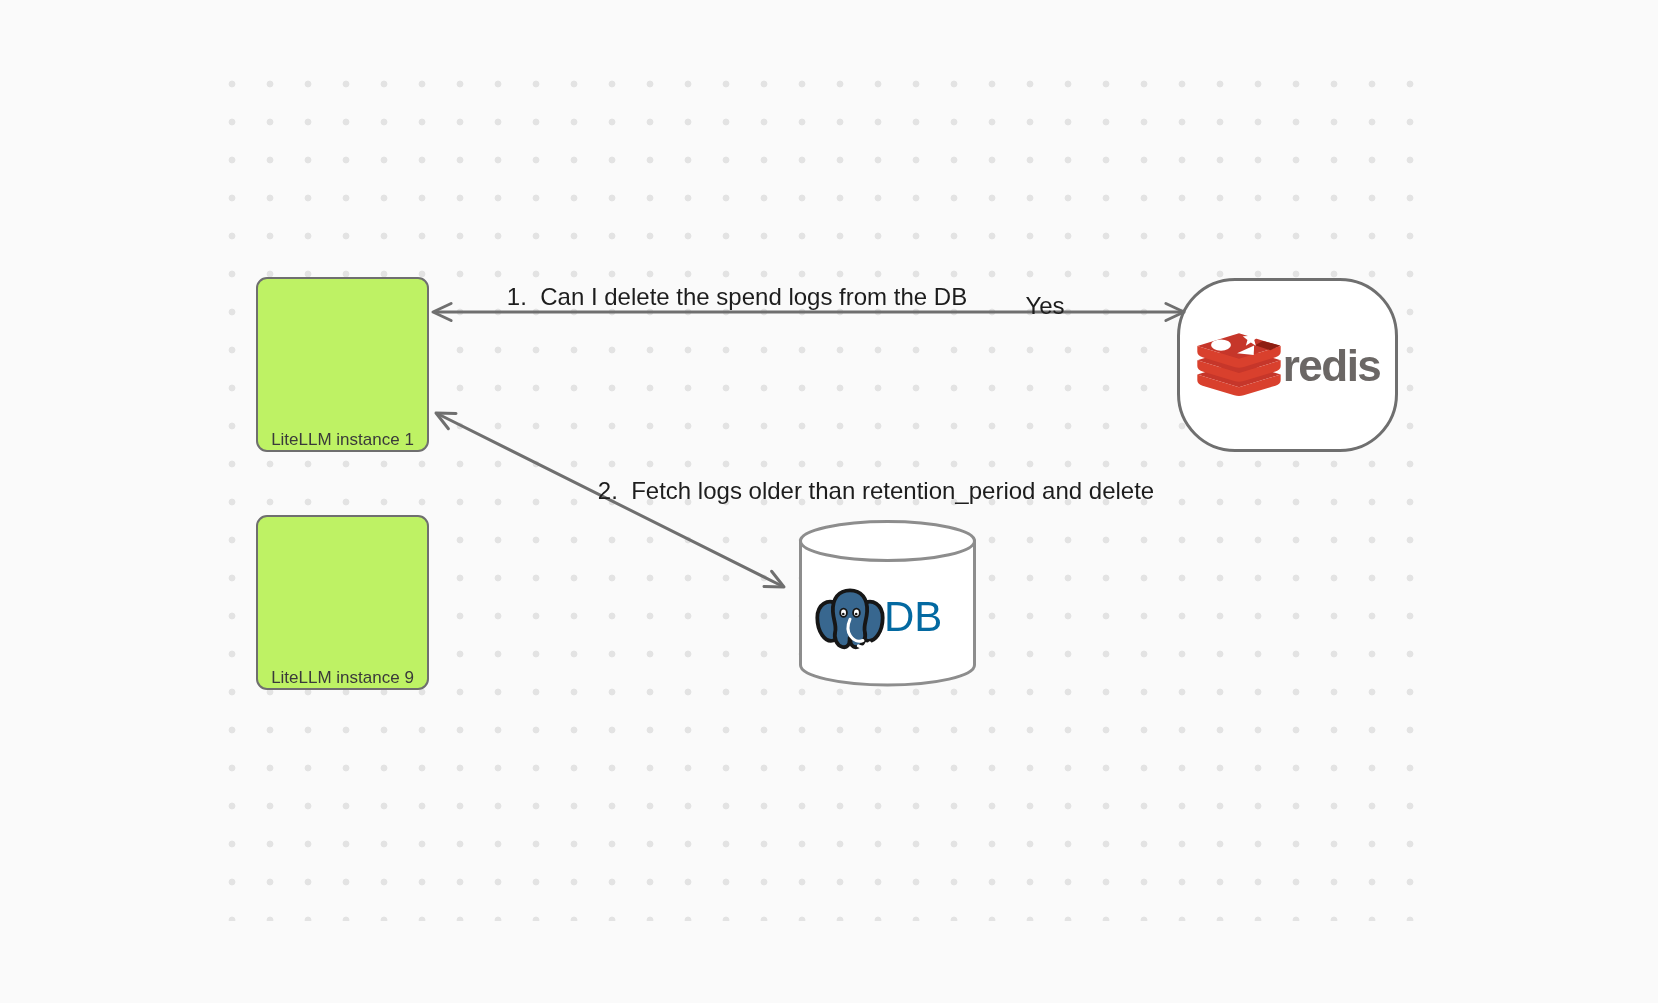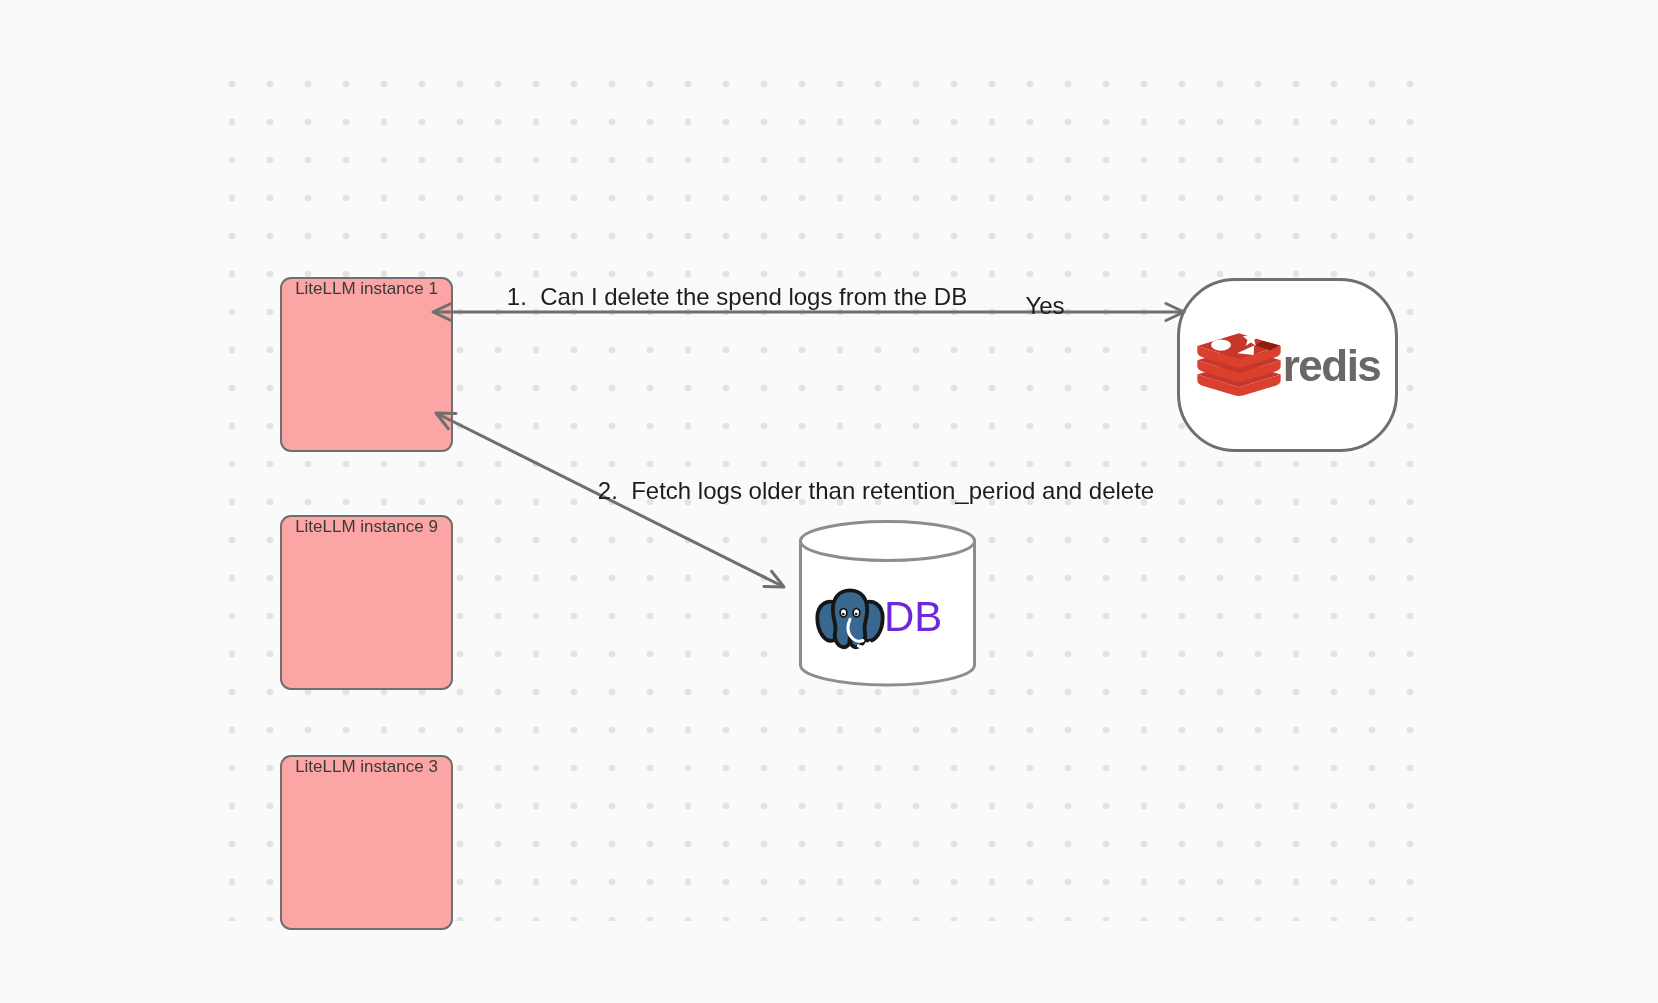--- a/index.html
+++ b/index.html
@@ -7,39 +7,39 @@
     position:relative;width:1658px;height:1003px;overflow:hidden;
     background:#fafafa;font-family:"Liberation Sans",sans-serif;
   }
   .dot-grid{
     position:absolute;left:213px;top:65px;width:1216px;height:856px;
     background-image:radial-gradient(circle,#e3e3e3 3.4px,transparent 3.6px);
     background-size:38px 38px;background-position:0 0;
   }
   .inst-box{
     position:absolute;left:256px;width:173px;height:175px;
-    background:#fca5a5;border:2.5px solid #6f6f6f;border-radius:11px;
-    display:flex;align-items:flex-start;justify-content:center;
-    font-size:17px;color:#3a3a3a;box-sizing:border-box;text-align:center;margin-left:24px;
+    background:#bef264;border:2.5px solid #6f6f6f;border-radius:11px;
+    display:flex;align-items:flex-end;justify-content:center;
+    font-size:17px;color:#3a3a3a;box-sizing:border-box;text-align:center;
   }
   #inst1{top:277px}#inst2{top:515px}#inst3{top:755px}
   .redis-node{
     position:absolute;left:1177px;top:278px;width:221px;height:174px;
     background:#ffffff;border:3px solid #6f6f6f;border-radius:58px;
     box-sizing:border-box;display:flex;flex-direction:row;
     align-items:center;justify-content:center;
   }
   .redis-wordmark{
     font-weight:bold;font-size:44px;line-height:0.85;color:#6b6765;
     letter-spacing:-1.5px;margin-top:1px;
   }
   .cyl{position:absolute;left:799px;top:520px;width:177px;height:167px;}
   .pg-logo{position:absolute;left:812px;top:582px;}
   .db-label{
-    position:absolute;left:884px;top:596px;font-size:42px;color:#6d28d9;
+    position:absolute;left:884px;top:596px;font-size:42px;color:#0369a1;
     line-height:1;
   }
   .arrow-layer{position:absolute;left:0;top:0;width:1658px;height:1003px;}
   .flow-label{
     position:absolute;transform:translateX(-50%);white-space:pre;
     font-weight:normal;font-size:24px;color:#1d1d1d;line-height:1;
   }
   #flow1-label{left:737px;top:285px;}
   #flow1-answer{left:1045px;top:294px;}
   #flow2-label{left:876px;top:459px;margin-top:20px;}
@@ -49,23 +49,20 @@
 
 <div id="canvas">
 
   <div class="dot-grid"></div>
 
   <div class="inst-box" id="inst1">
     <span>LiteLLM instance 1</span>
   </div>
   <div class="inst-box" id="inst2">
     <span>LiteLLM instance 9</span>
-  </div>
-  <div class="inst-box" id="inst3">
-    <span>LiteLLM instance 3</span>
   </div>
 
   <div class="redis-node">
     <svg width="88" height="72" viewBox="0 -4 90 76">
 
       <g transform="translate(0,30)">
         <path d="M45,0.6 L89,14 L45,27.4 L1,14 Z" fill="#c6362a"></path>
         <path d="M1,14 L45,27.4 L89,14 L89,20 Q89,24 83.5,25.8 L50,36 Q45,37.6 40,36 L6.5,25.8 Q1,24 1,20 Z" fill="#d9402d"></path>
       </g>
 

